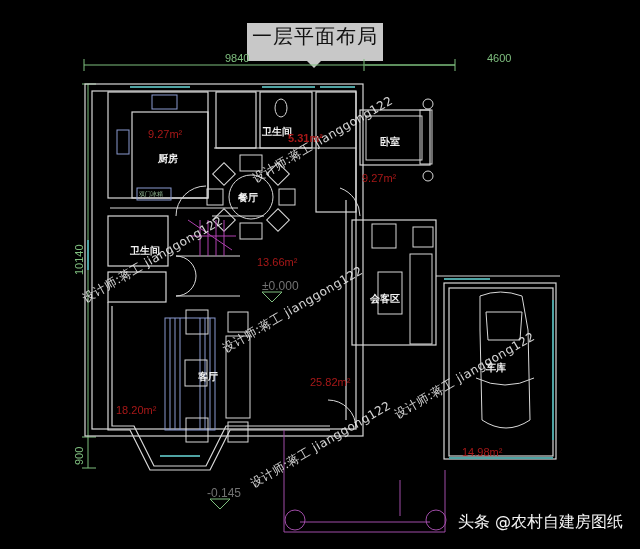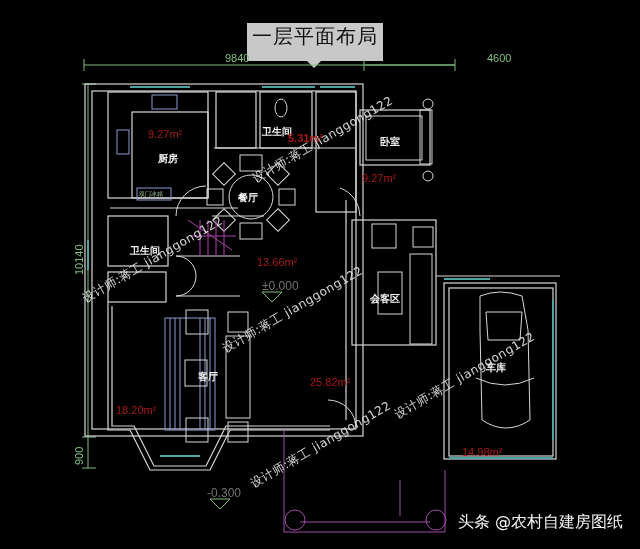--- a/index.html
+++ b/index.html
@@ -205,21 +205,21 @@
 <div class="area" style="left:116px;top:404px;">18.20m²</div>
 
 <div class="area" style="left:298px;top:376px;margin-left:12px;">25.82m²</div>
 
 <div class="room-label" style="left:486px;top:361px;">车库</div>
 <div class="area" style="left:442px;top:446px;margin-left:20px;">14.98m²</div>
 
 <div class="small-cab" style="left:139px;top:190px;">双门冰箱</div>
 
 <div class="level" style="left:262px;top:279px;">±0.000</div>
-<div class="level" style="left:207px;top:486px;">-0.300</div>
+<div class="level" style="left:207px;top:486px;">-0.145</div>
 
 <div class="wm" style="left:88px;top:290px;">设计师:蒋工 jianggong122</div>
 <div class="wm" style="left:258px;top:170px;">设计师:蒋工 jianggong122</div>
 <div class="wm" style="left:228px;top:340px;">设计师:蒋工 jianggong122</div>
 <div class="wm" style="left:400px;top:406px;">设计师:蒋工 jianggong122</div>
 <div class="wm" style="left:256px;top:475px;">设计师:蒋工 jianggong122</div>
 
 <div class="credit">头条 @农村自建房图纸</div>
 
 </body></html>

